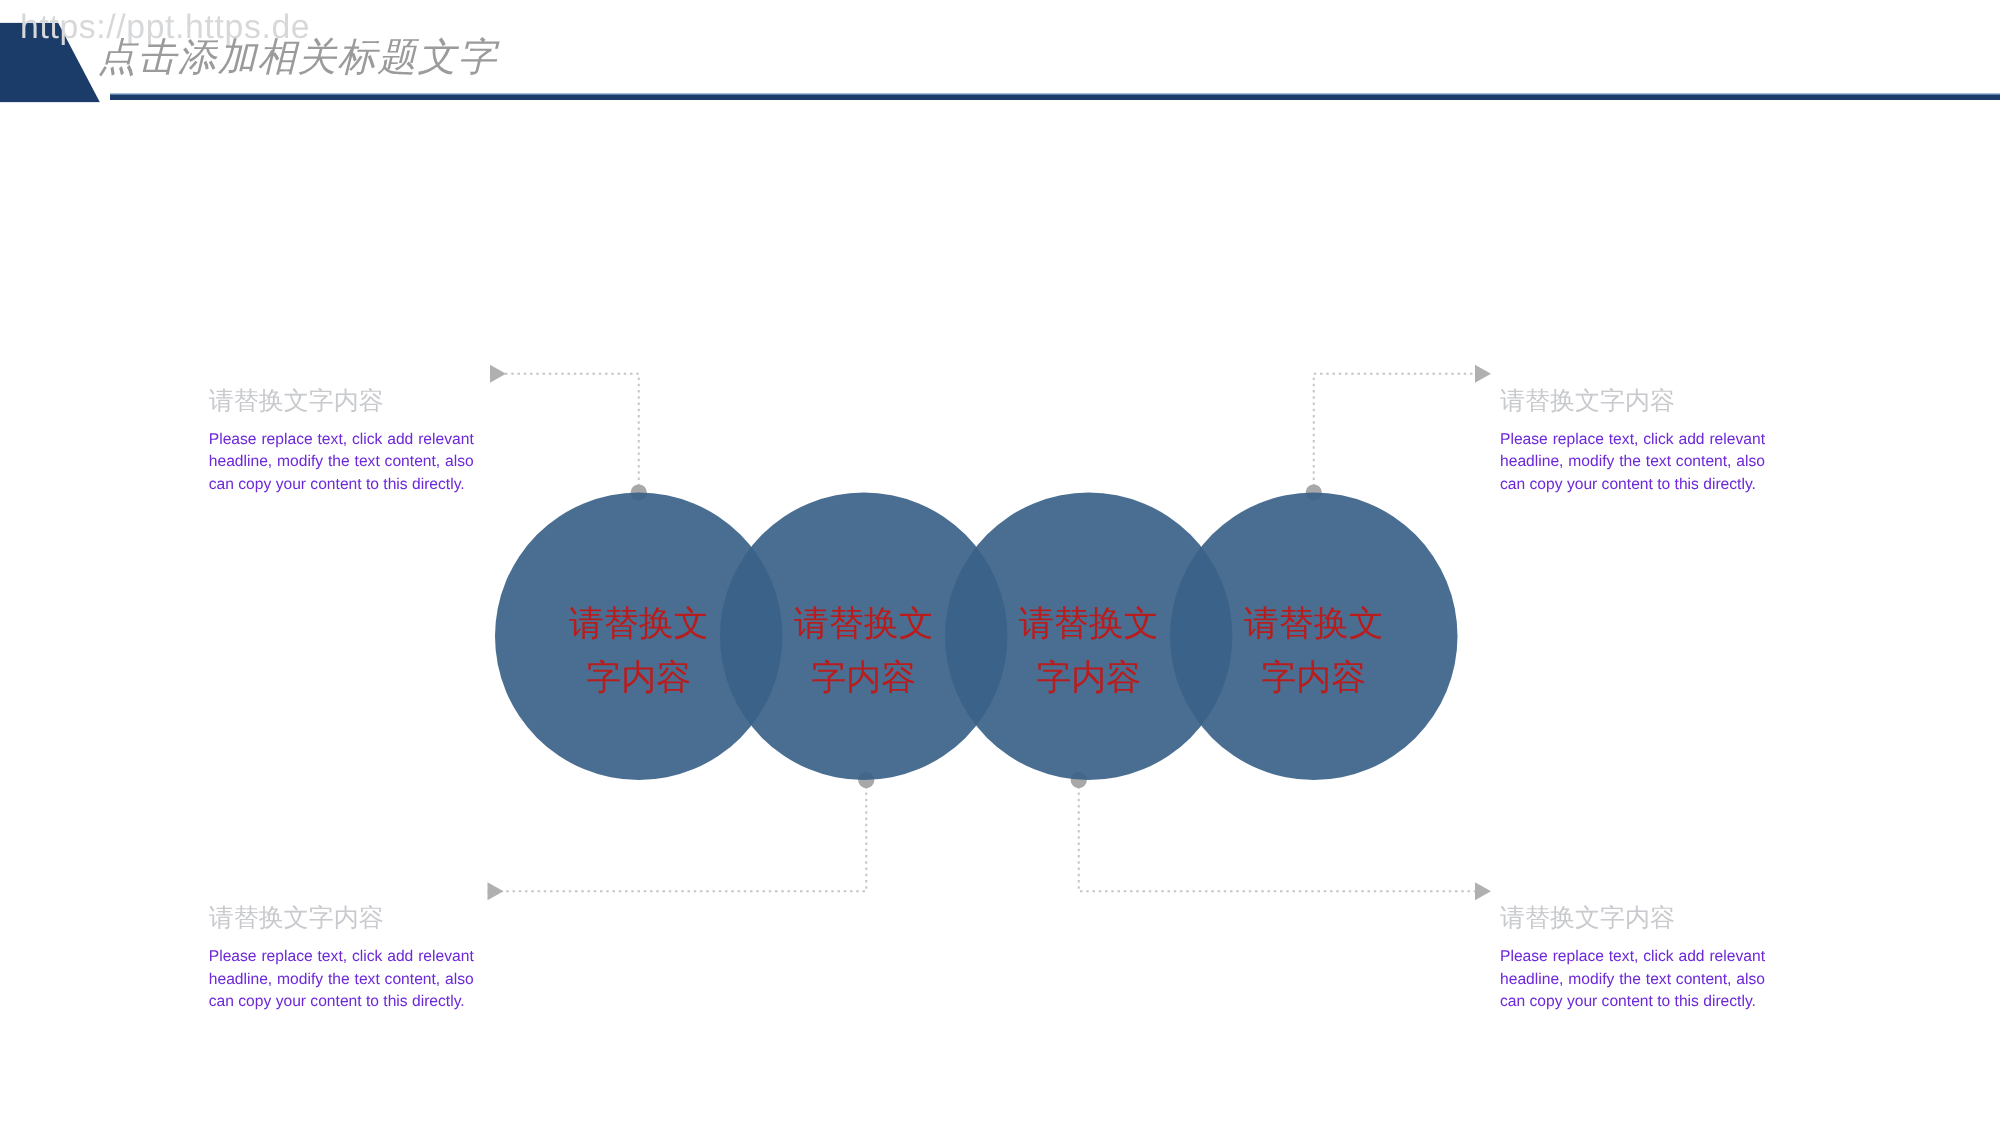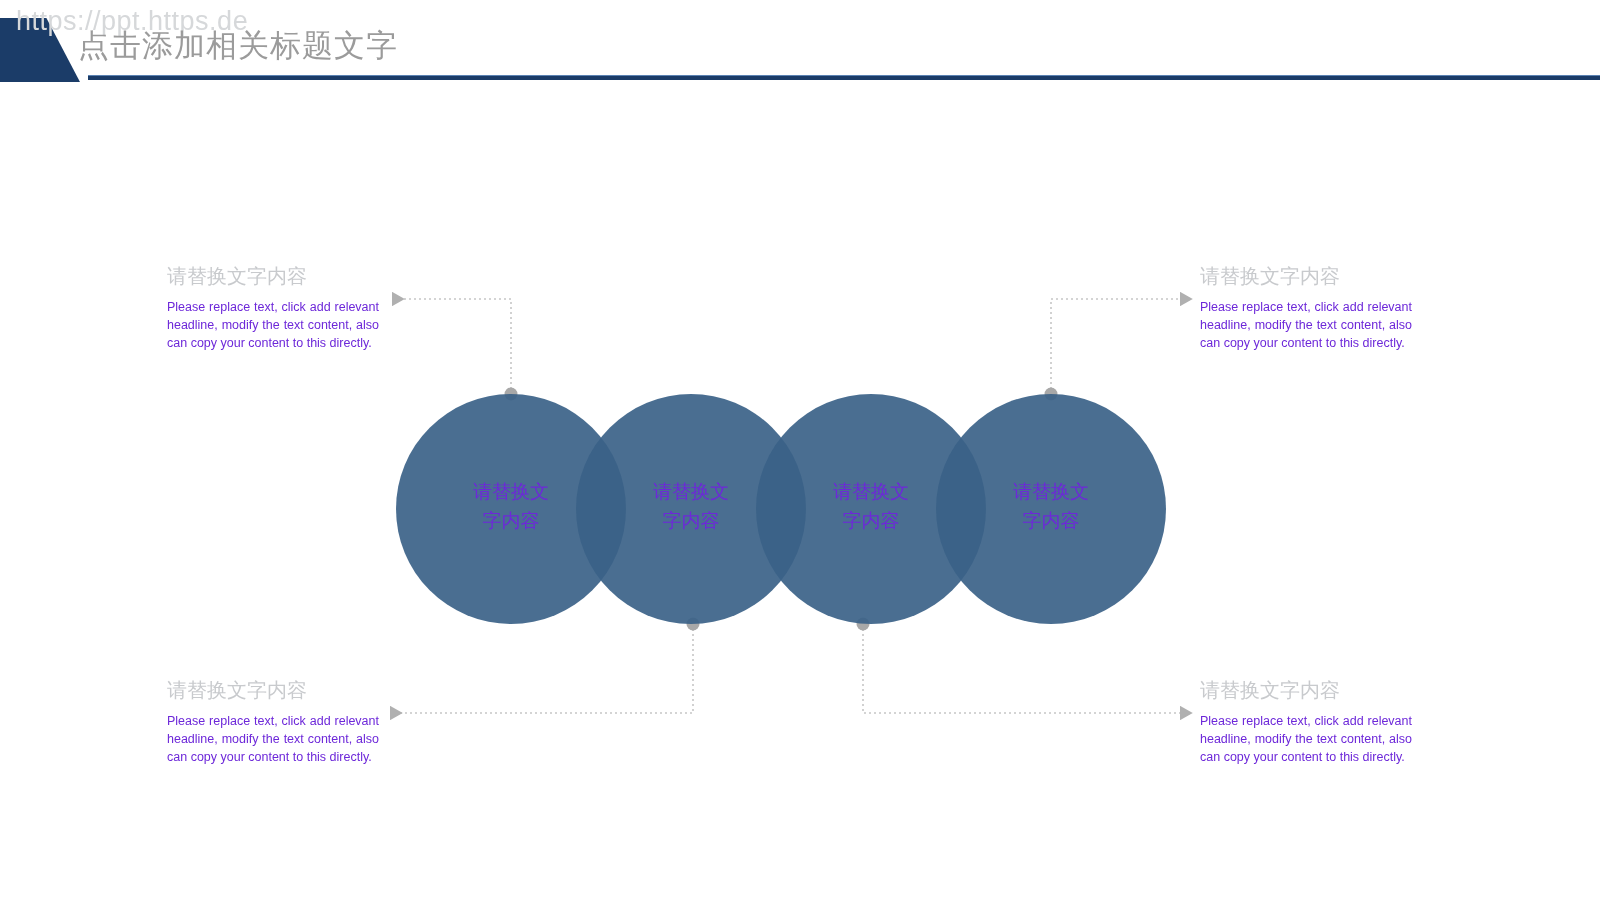--- a/index.html
+++ b/index.html
@@ -38,20 +38,21 @@
   }
   #header-title {
     position: absolute;
     left: 78px;
     top: 25px;
     font-size: 31px;
     color: #9b9b9b;
     letter-spacing: 1px;
     white-space: nowrap;
     z-index: 5;
+    font-style: italic;
   }
   #header-rule {
     position: absolute;
     left: 88px;
     top: 75px;
     width: 1512px;
     height: 4px;
     background: #1b3c68;
     border-top: 1px solid #5b82b2;
     z-index: 3;
@@ -73,32 +74,33 @@
     left: 0;
     top: 0;
     width: 1600px;
     height: 900px;
     z-index: 2;
   }
   .venn-label {
     position: absolute;
     width: 180px;
     text-align: center;
-    color: #6d28d9;
-    font-size: 19px;
+    color: #b91c1c;
+    font-size: 28px;
     line-height: 1.55;
     z-index: 3;
     pointer-events: none;
   }
 
   
   .text-block {
     position: absolute;
     width: 212px;
     z-index: 3;
+    margin-top: 44px;
   }
   .tb-title {
     font-size: 20px;
     color: #c8cacd;
     margin-bottom: 9px;
     white-space: nowrap;
   }
   .tb-body {
     font-size: 12.5px;
     line-height: 1.42;

